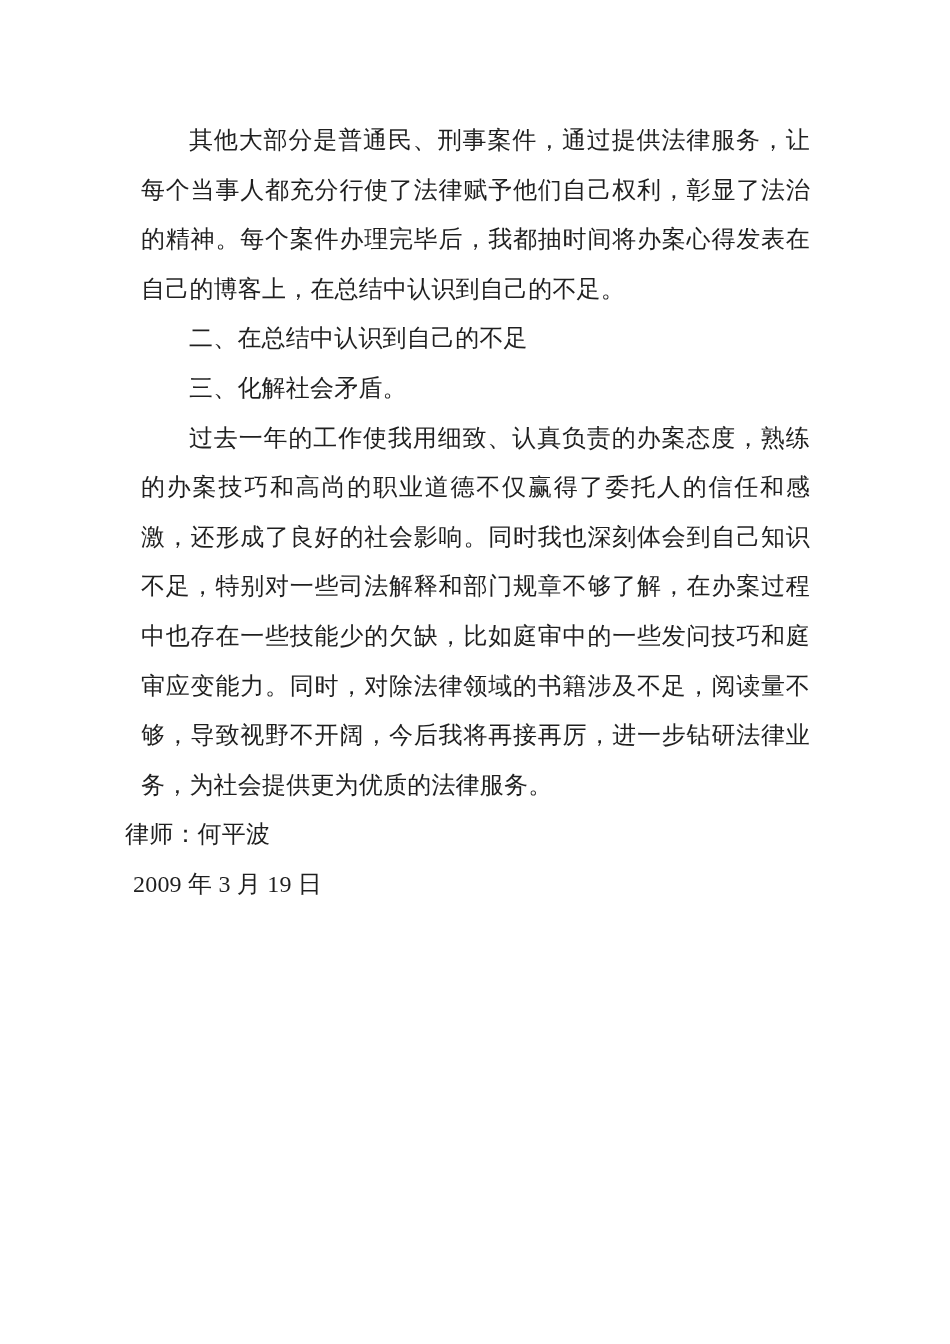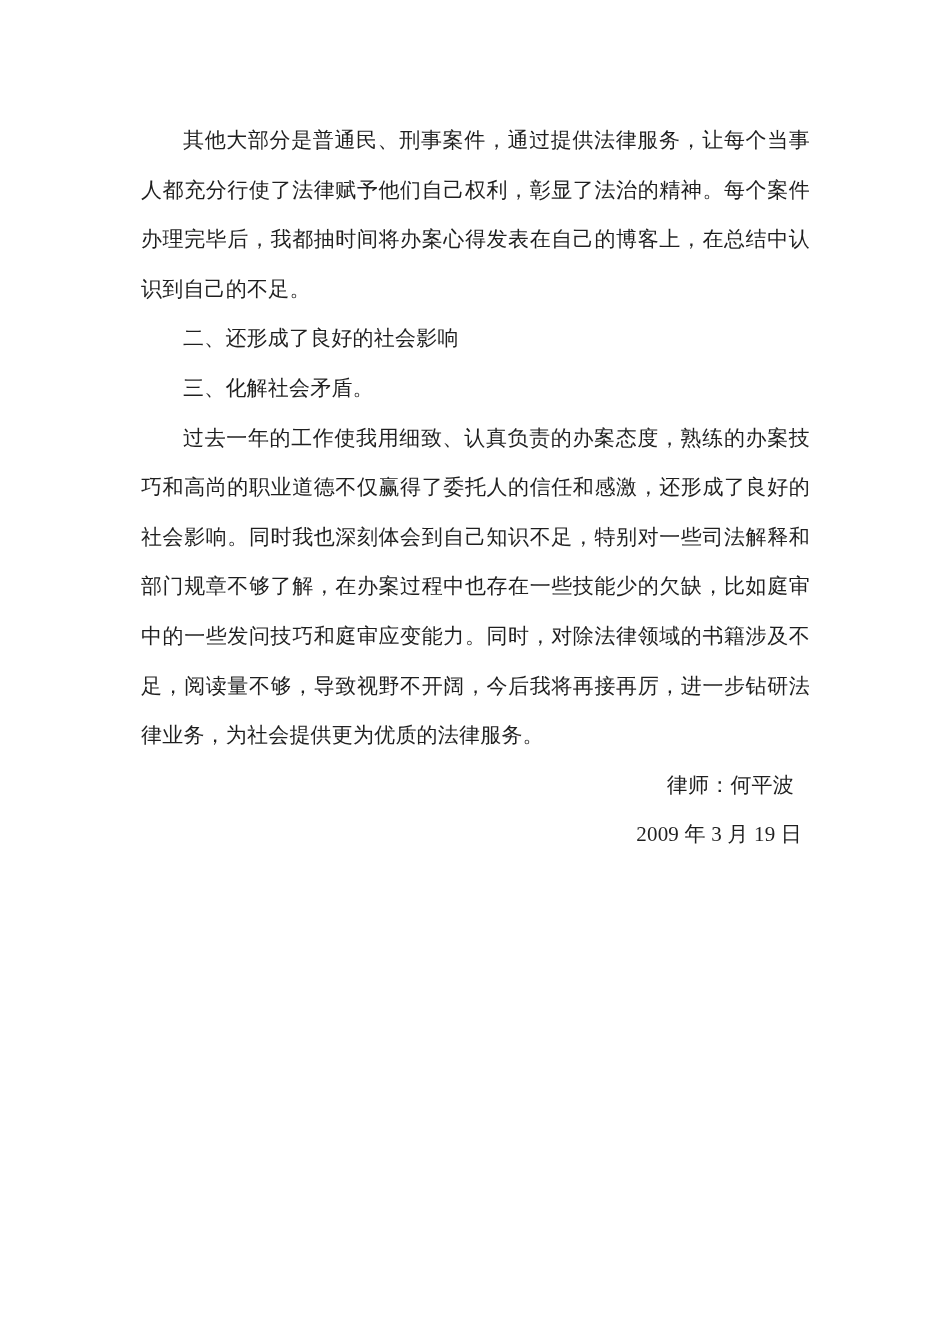--- a/index.html
+++ b/index.html
@@ -17,49 +17,49 @@
   }
   .content {
     box-sizing: border-box;
     width: 950px;
     padding: 116px 140px 0 141px;
   }
   .para {
     margin: 0;
     padding: 0;
     font-family: "Liberation Serif", "DejaVu Serif", serif;
-    font-size: 21px;
+    font-size: 24px;
     line-height: 49.6px;
     color: var(--text-fg, #1f1f1f);
     text-align: justify;
     text-justify: inter-character;
     text-indent: 2em;
     letter-spacing: 0.2px;
   }
   .heading {
     text-align: left;
     text-indent: 2em;
   }
   .center {
-    text-align: right;
+    text-align: left;
     text-indent: 0;
   }
   .sig  { transform: translateX(-16px); }
   .date { transform: translateX(-8px); }
 </style>
 </head>
 <body>
 
 <div class="page">
   <div class="content">
 
     <p class="para">其他大部分是普通民、刑事案件，通过提供法律服务，让每个当事人都充分行使了法律赋予他们自己权利，彰显了法治的精神。每个案件办理完毕后，我都抽时间将办案心得发表在自己的博客上，在总结中认识到自己的不足。</p>
 
 
-    <p class="para heading">二、还形成了良好的社会影响</p>
+    <p class="para heading">二、在总结中认识到自己的不足</p>
 
 
     <p class="para heading">三、化解社会矛盾。</p>
 
     <p class="para">过去一年的工作使我用细致、认真负责的办案态度，熟练的办案技巧和高尚的职业道德不仅赢得了委托人的信任和感激，还形成了良好的社会影响。同时我也深刻体会到自己知识不足，特别对一些司法解释和部门规章不够了解，在办案过程中也存在一些技能少的欠缺，比如庭审中的一些发问技巧和庭审应变能力。同时，对除法律领域的书籍涉及不足，阅读量不够，导致视野不开阔，今后我将再接再厉，进一步钻研法律业务，为社会提供更为优质的法律服务。</p>
 
     <p class="para center sig">律师：何平波</p>
 
     <p class="para center date">2009 年 3 月 19 日</p>
 

